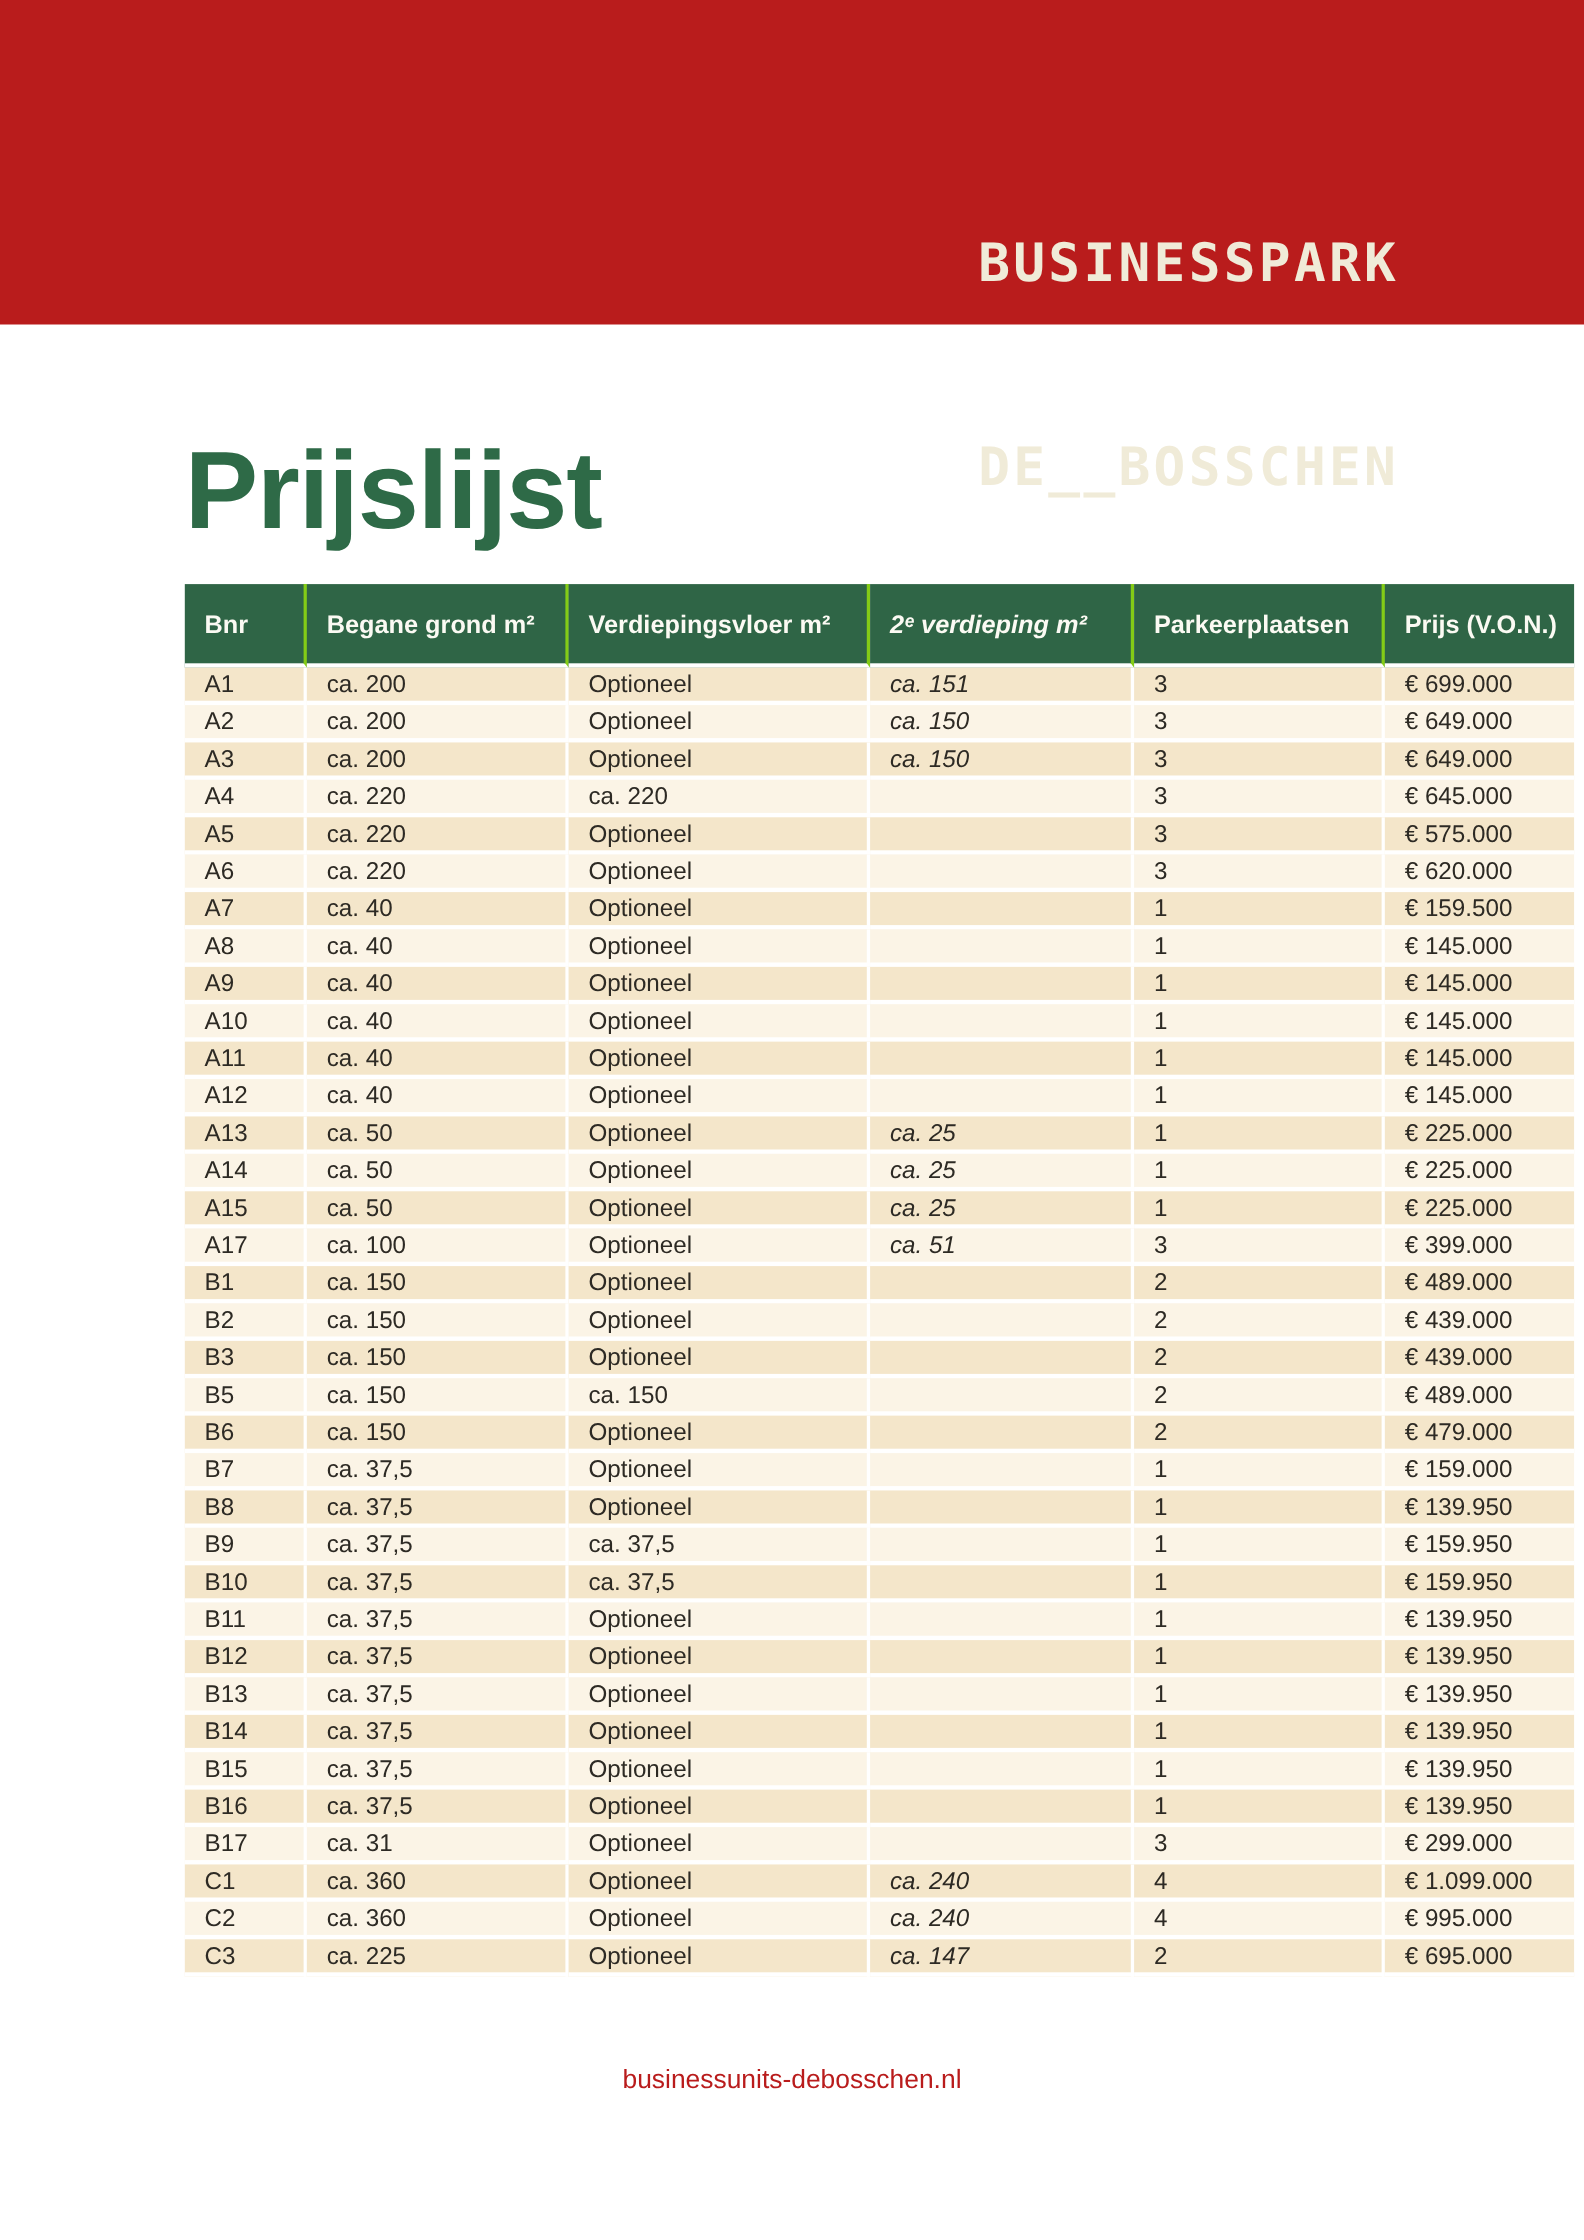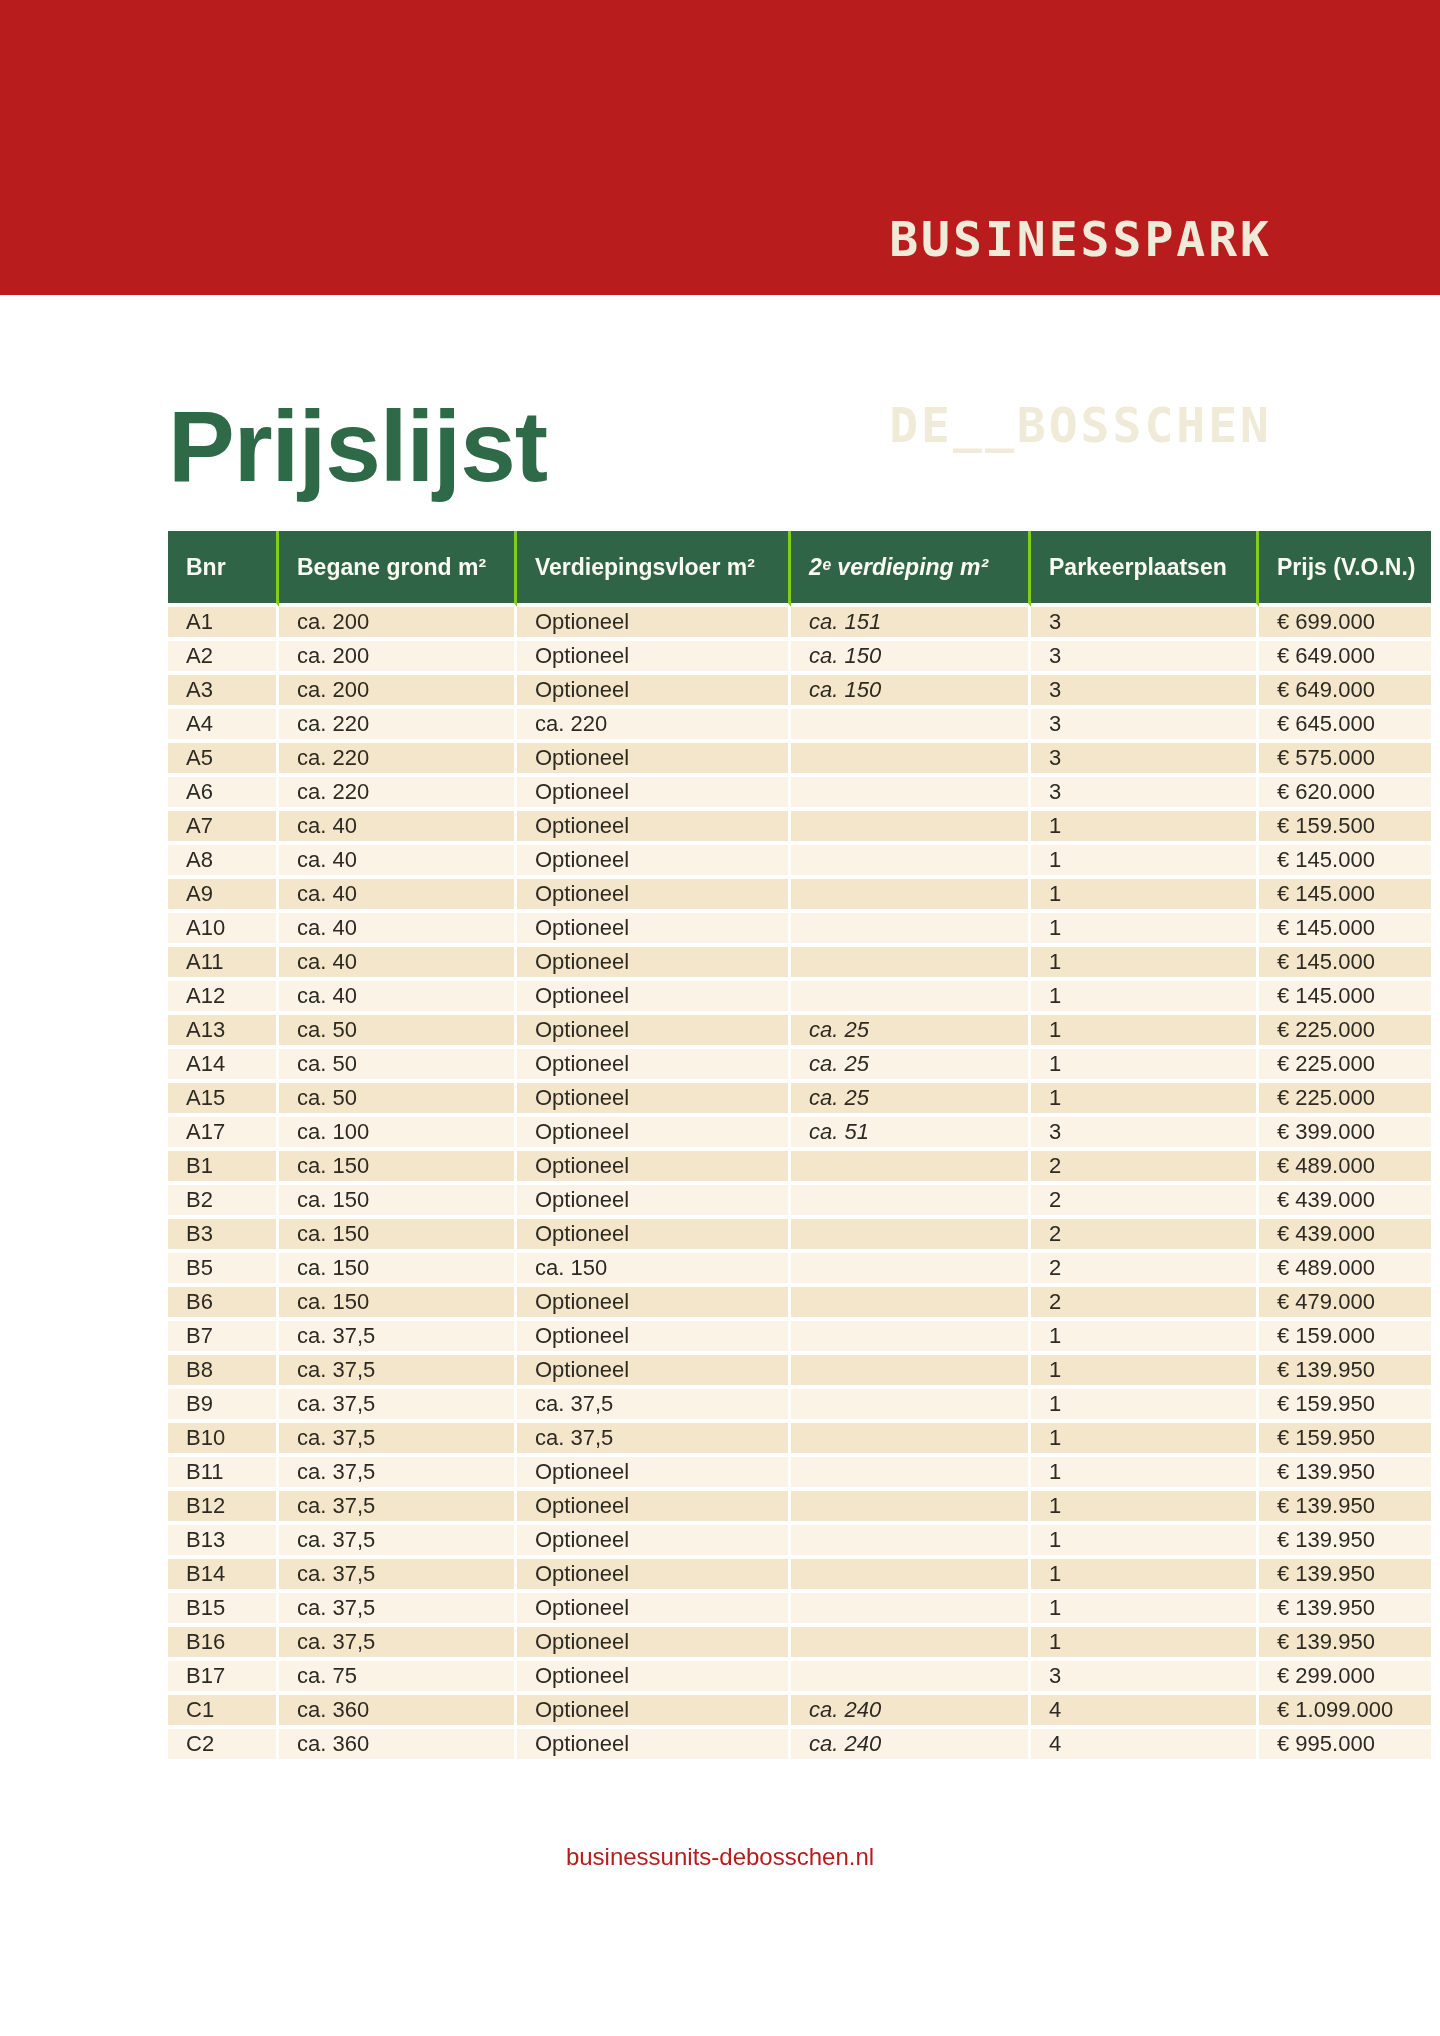--- a/index.html
+++ b/index.html
@@ -365,21 +365,21 @@
           <tr>
             <td class="col-bnr">B16</td>
             <td class="col-begane-grond">ca. 37,5</td>
             <td class="col-verdiepingsvloer">Optioneel</td>
             <td class="col-verdieping-2"></td>
             <td class="col-parkeerplaatsen">1</td>
             <td class="col-prijs">€ 139.950</td>
           </tr>
           <tr>
             <td class="col-bnr">B17</td>
-            <td class="col-begane-grond">ca. 75</td>
+            <td class="col-begane-grond">ca. 31</td>
             <td class="col-verdiepingsvloer">Optioneel</td>
             <td class="col-verdieping-2"></td>
             <td class="col-parkeerplaatsen">3</td>
             <td class="col-prijs">€ 299.000</td>
           </tr>
           <tr>
             <td class="col-bnr">C1</td>
             <td class="col-begane-grond">ca. 360</td>
             <td class="col-verdiepingsvloer">Optioneel</td>
             <td class="col-verdieping-2">ca. 240</td>
@@ -387,20 +387,28 @@
             <td class="col-prijs">€ 1.099.000</td>
           </tr>
           <tr>
             <td class="col-bnr">C2</td>
             <td class="col-begane-grond">ca. 360</td>
             <td class="col-verdiepingsvloer">Optioneel</td>
             <td class="col-verdieping-2">ca. 240</td>
             <td class="col-parkeerplaatsen">4</td>
             <td class="col-prijs">€ 995.000</td>
           </tr>
+          <tr>
+            <td class="col-bnr">C3</td>
+            <td class="col-begane-grond">ca. 225</td>
+            <td class="col-verdiepingsvloer">Optioneel</td>
+            <td class="col-verdieping-2">ca. 147</td>
+            <td class="col-parkeerplaatsen">2</td>
+            <td class="col-prijs">€ 695.000</td>
+          </tr>
         </tbody>
     </table>
   </main>
 
   <footer class="footer">
     <span>businessunits-debosschen.nl</span>
   </footer>
 
 </div>
 

